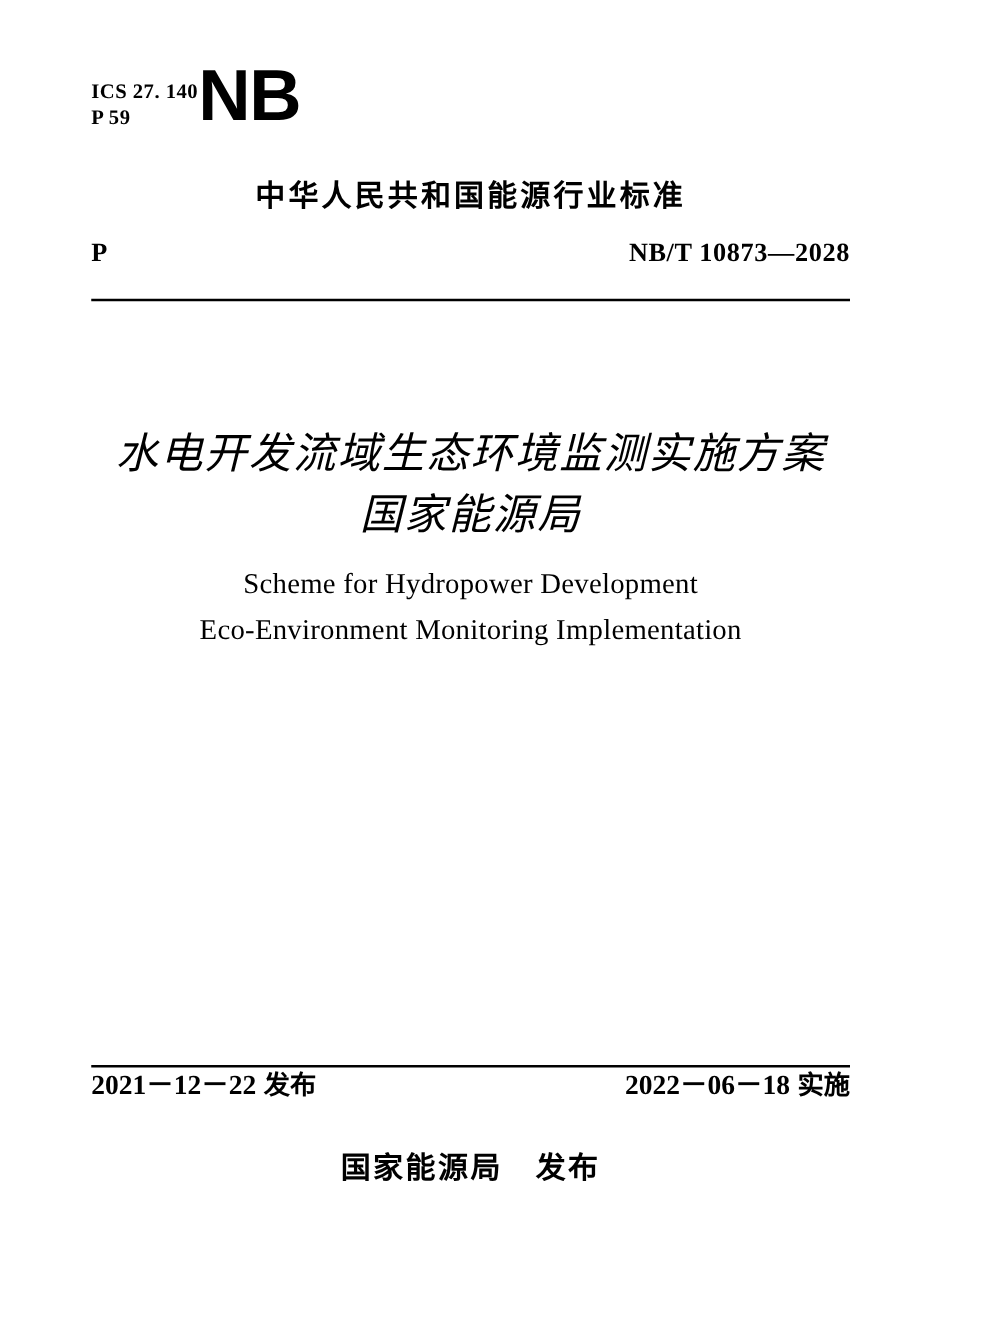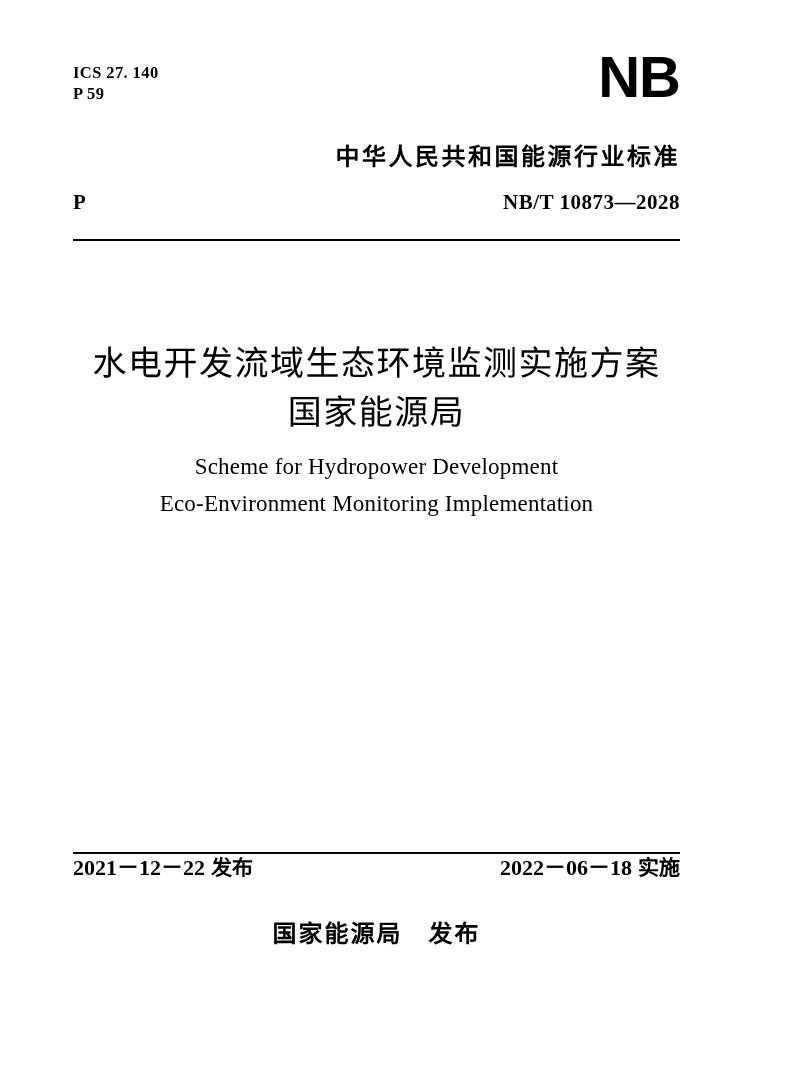--- a/index.html
+++ b/index.html
@@ -25,21 +25,20 @@
     position: absolute;
     left: 73px;
     width: 607px;   
   }
 
   
   .ident-row {
     top: 58px;
     display: flex;
     align-items: flex-start;
-    justify-content: space-between;
   }
 
   .ics-block {
     font-family: "Liberation Serif", "DejaVu Serif", serif;
     font-weight: bold;
     font-size: 16.5px;
     line-height: 1.30;
     letter-spacing: 0.4px;
     white-space: pre-line;
     padding-top: 4px;
@@ -50,21 +49,21 @@
     font-weight: bold;
     font-size: 58px;
     line-height: 0.92;
     letter-spacing: -1px;
     margin-top: -8px;
   }
 
   
   .banner {
     top: 137px;
-    text-align: right;
+    text-align: center;
     font-family: "Liberation Sans", "DejaVu Sans", sans-serif;
     font-weight: bold;
     font-size: 24px;
     letter-spacing: 2.5px;
   }
 
   
   .number-row {
     top: 190px;
     display: flex;
@@ -98,20 +97,21 @@
   .rule-bottom { top: 852px; }
 
   
   .title-cn {
     top: 339px;
     text-align: center;
     font-family: "Liberation Serif", "DejaVu Serif", serif;
     font-size: 34px;
     line-height: 1.45;
     letter-spacing: 1.5px;
+    font-style: italic;
   }
 
   .title-cn .ln { display: block; }
 
   .title-en {
     top: 448px;
     text-align: center;
     font-family: "Liberation Serif", "DejaVu Serif", serif;
     font-size: 23px;
     line-height: 1.62;

